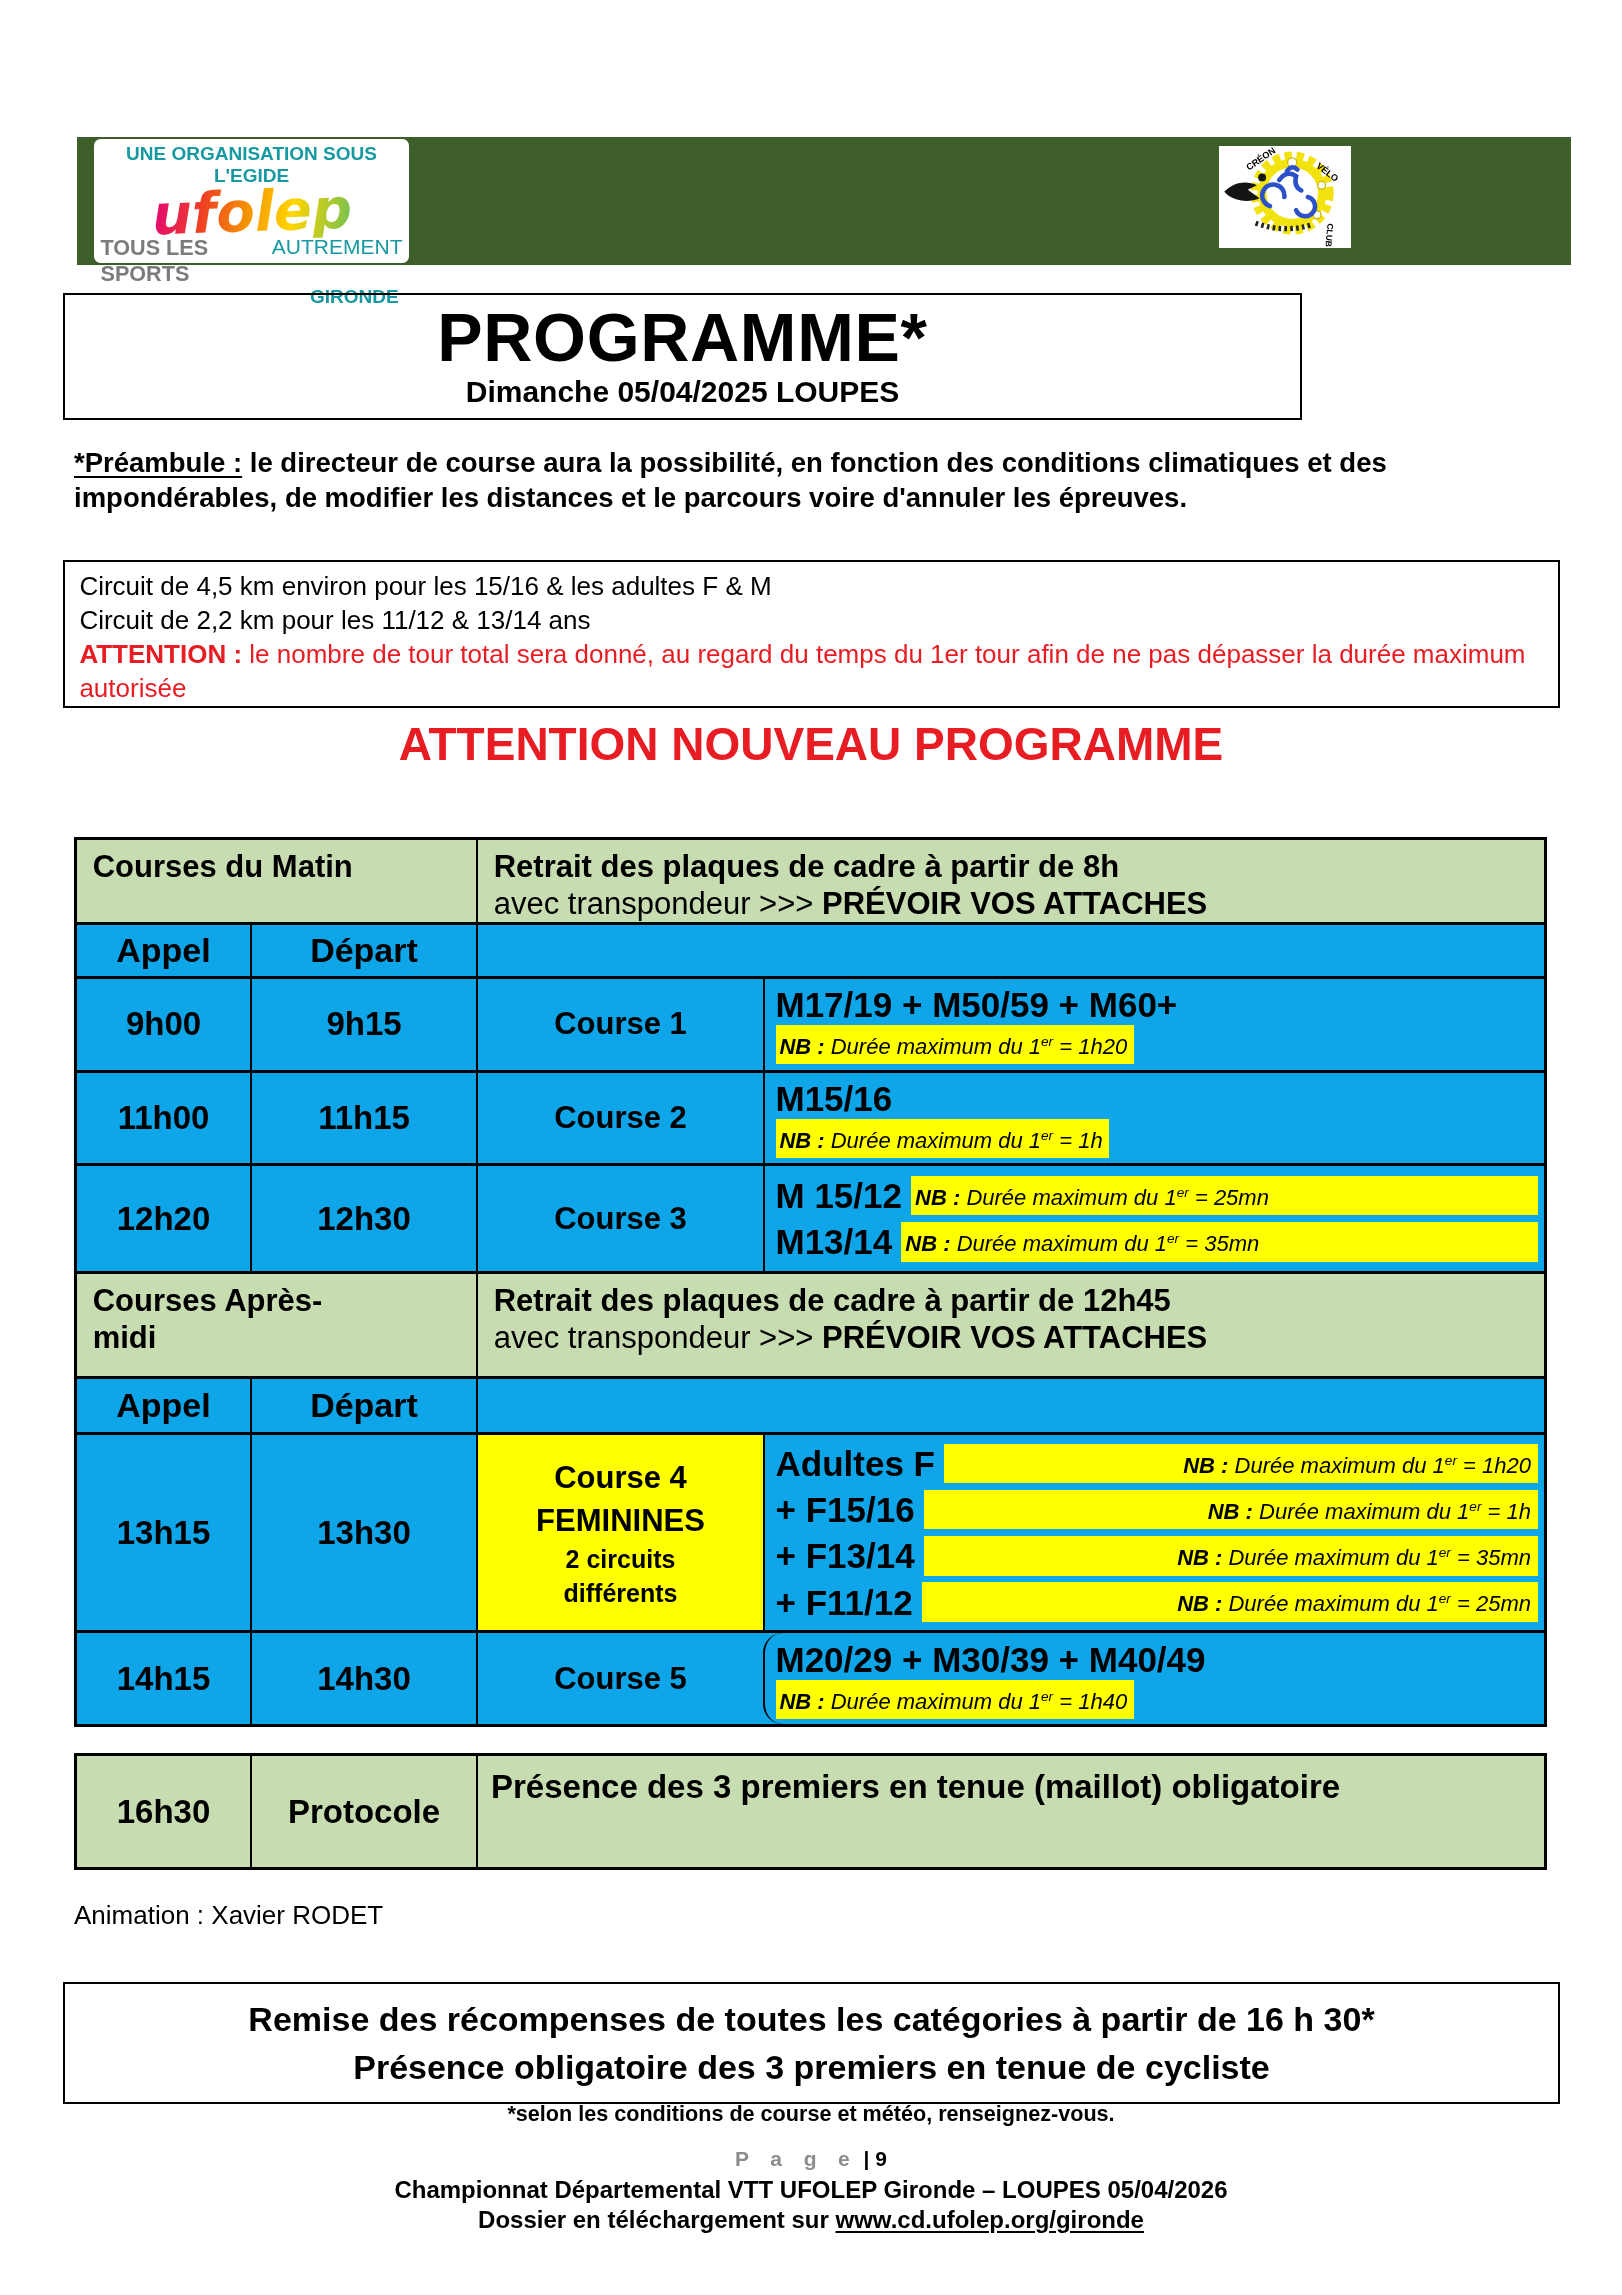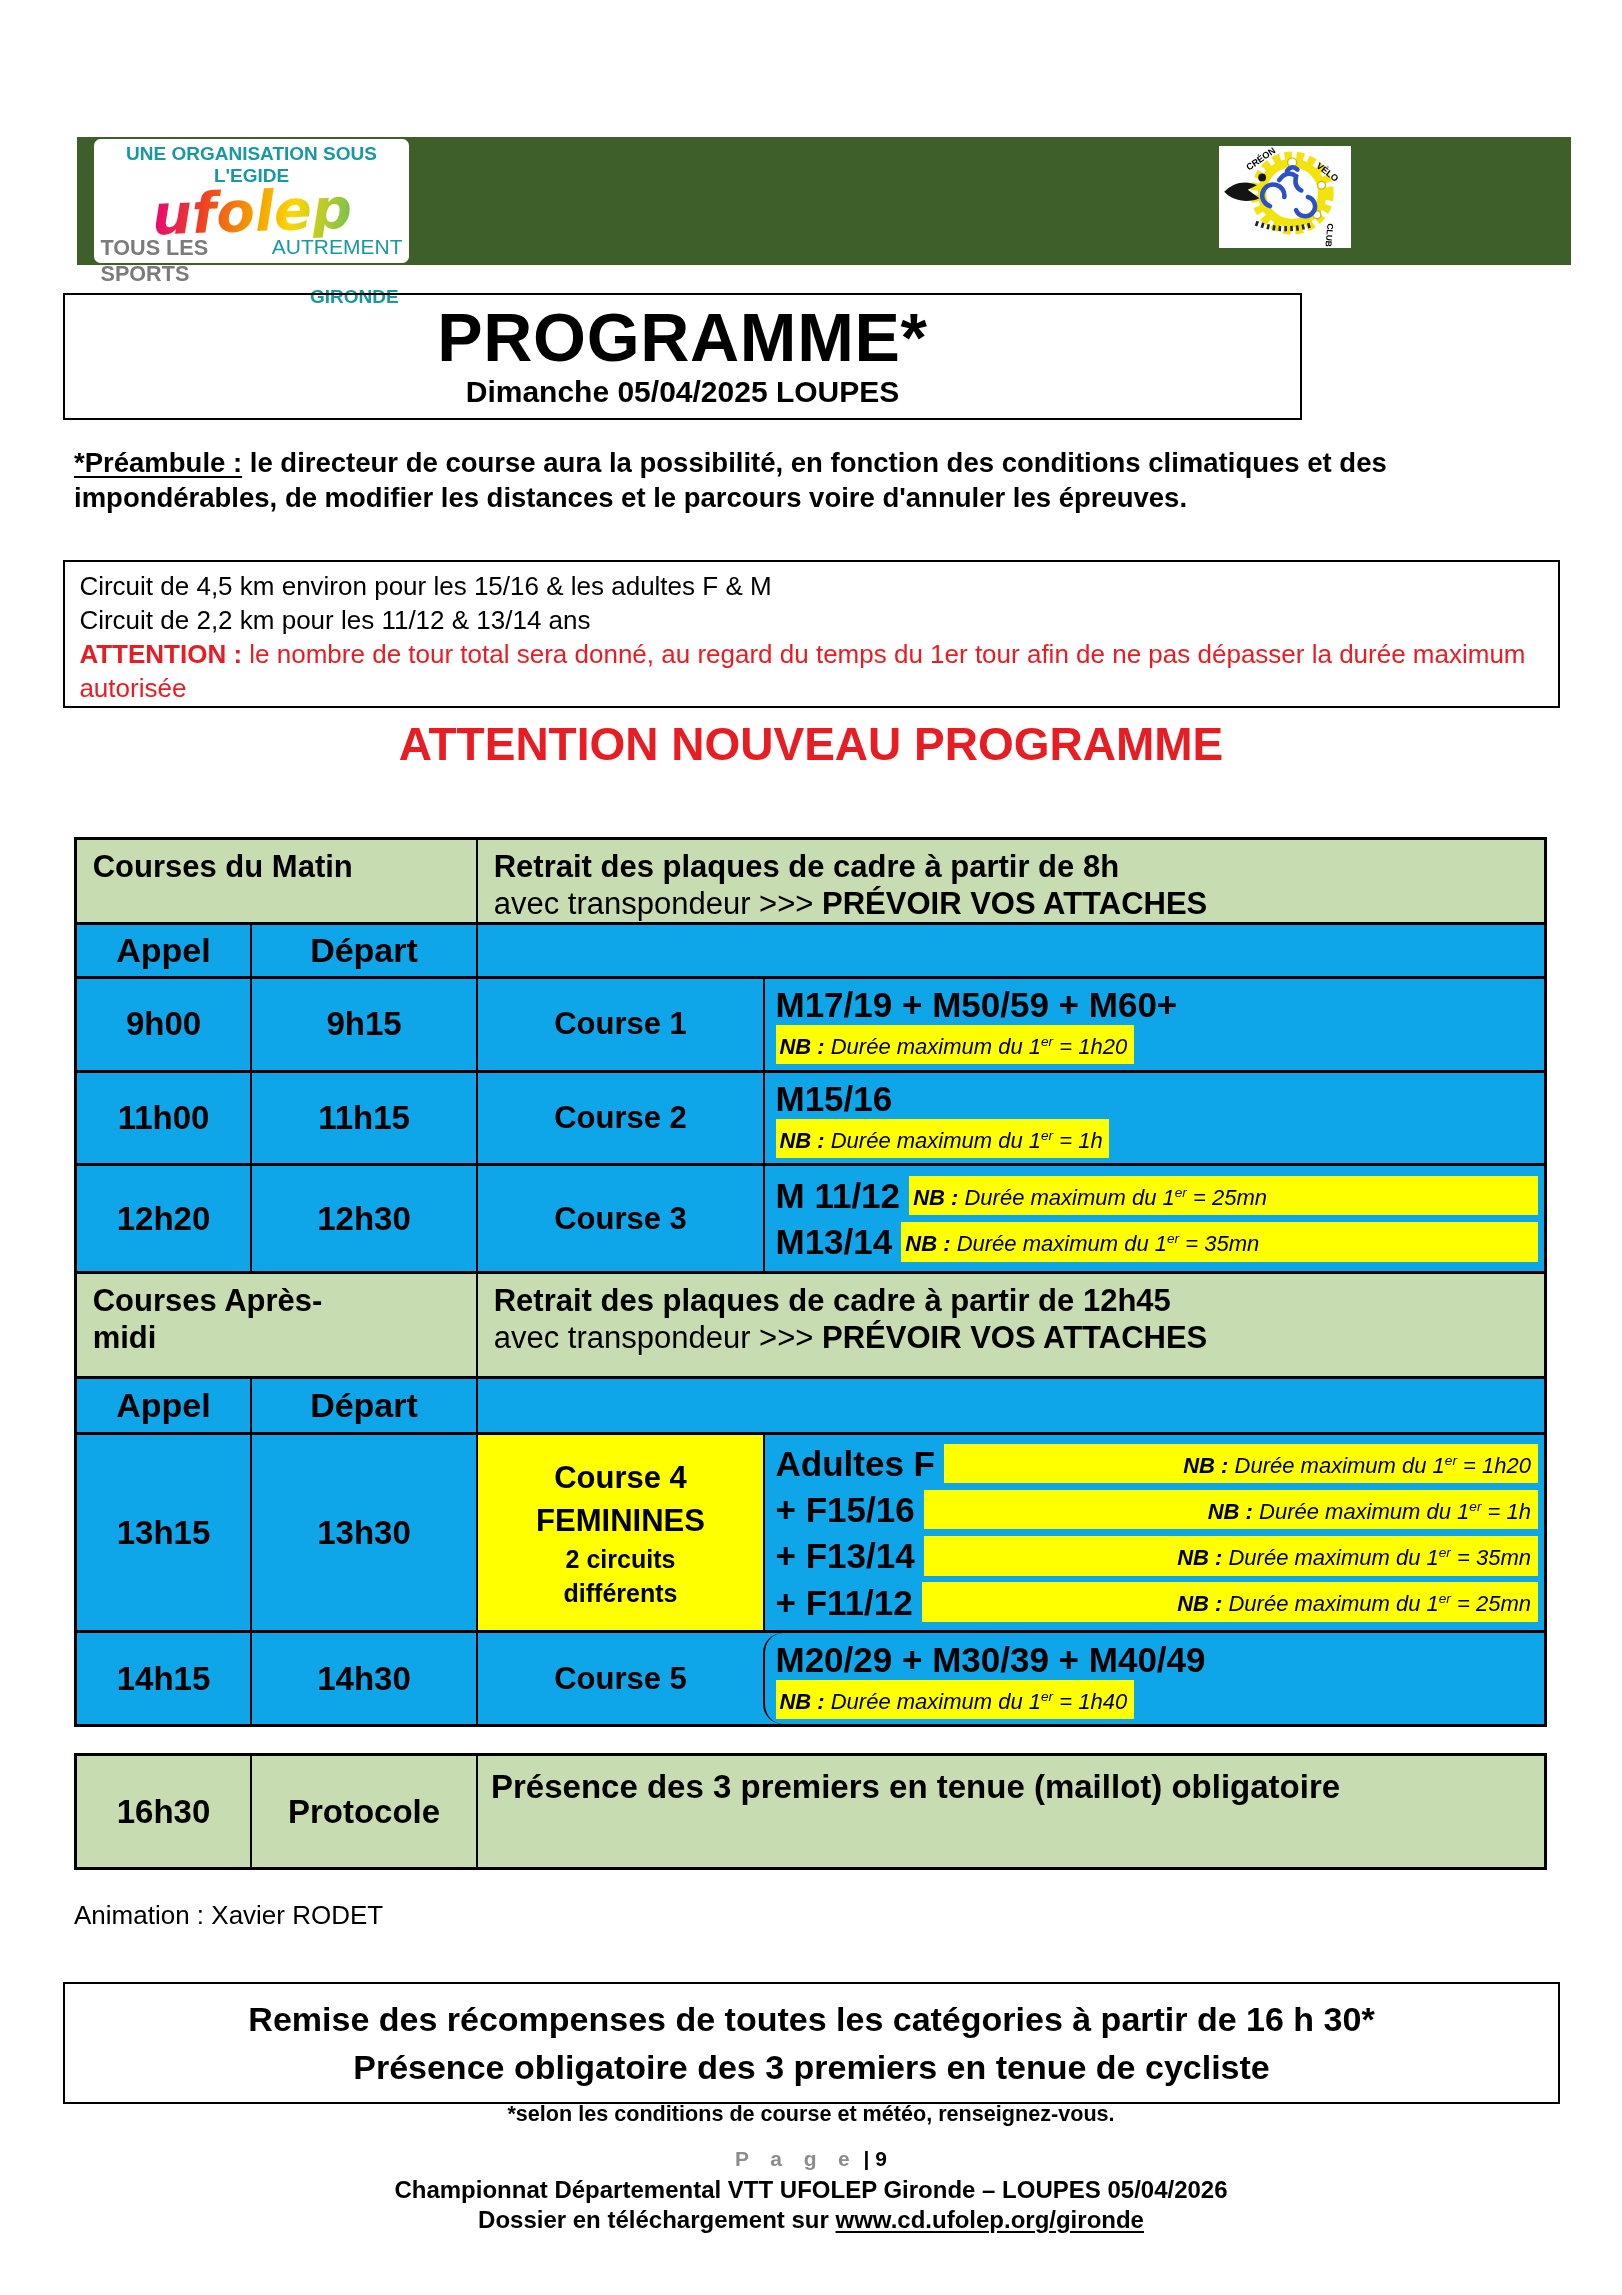--- a/index.html
+++ b/index.html
@@ -177,21 +177,21 @@
         <span class="nb"><b>NB :</b><span> Durée maximum du 1</span><sup>er</sup><span> = 1h</span></span>
       </div>
     </div>
 
     <div class="row" style="min-height:108px;">
       <div class="cell center time" style="width:173px;">12h20</div>
       <div class="cell center time" style="width:226px;">12h30</div>
       <div class="cell center coursename" style="width:287px;">Course 3</div>
       <div class="cell catcell" style="flex:1;">
         <div class="catline">
-          <span class="cat">M 11/12</span>
+          <span class="cat">M 15/12</span>
           <span class="nb"><b>NB :</b><span> Durée maximum du 1</span><sup>er</sup><span> = 25mn</span></span>
         </div>
         <div class="catline">
           <span class="cat">M13/14</span>
           <span class="nb"><b>NB :</b><span> Durée maximum du 1</span><sup>er</sup><span> = 35mn</span></span>
         </div>
       </div>
     </div>
 
     <div class="row green" style="min-height:105px;">

